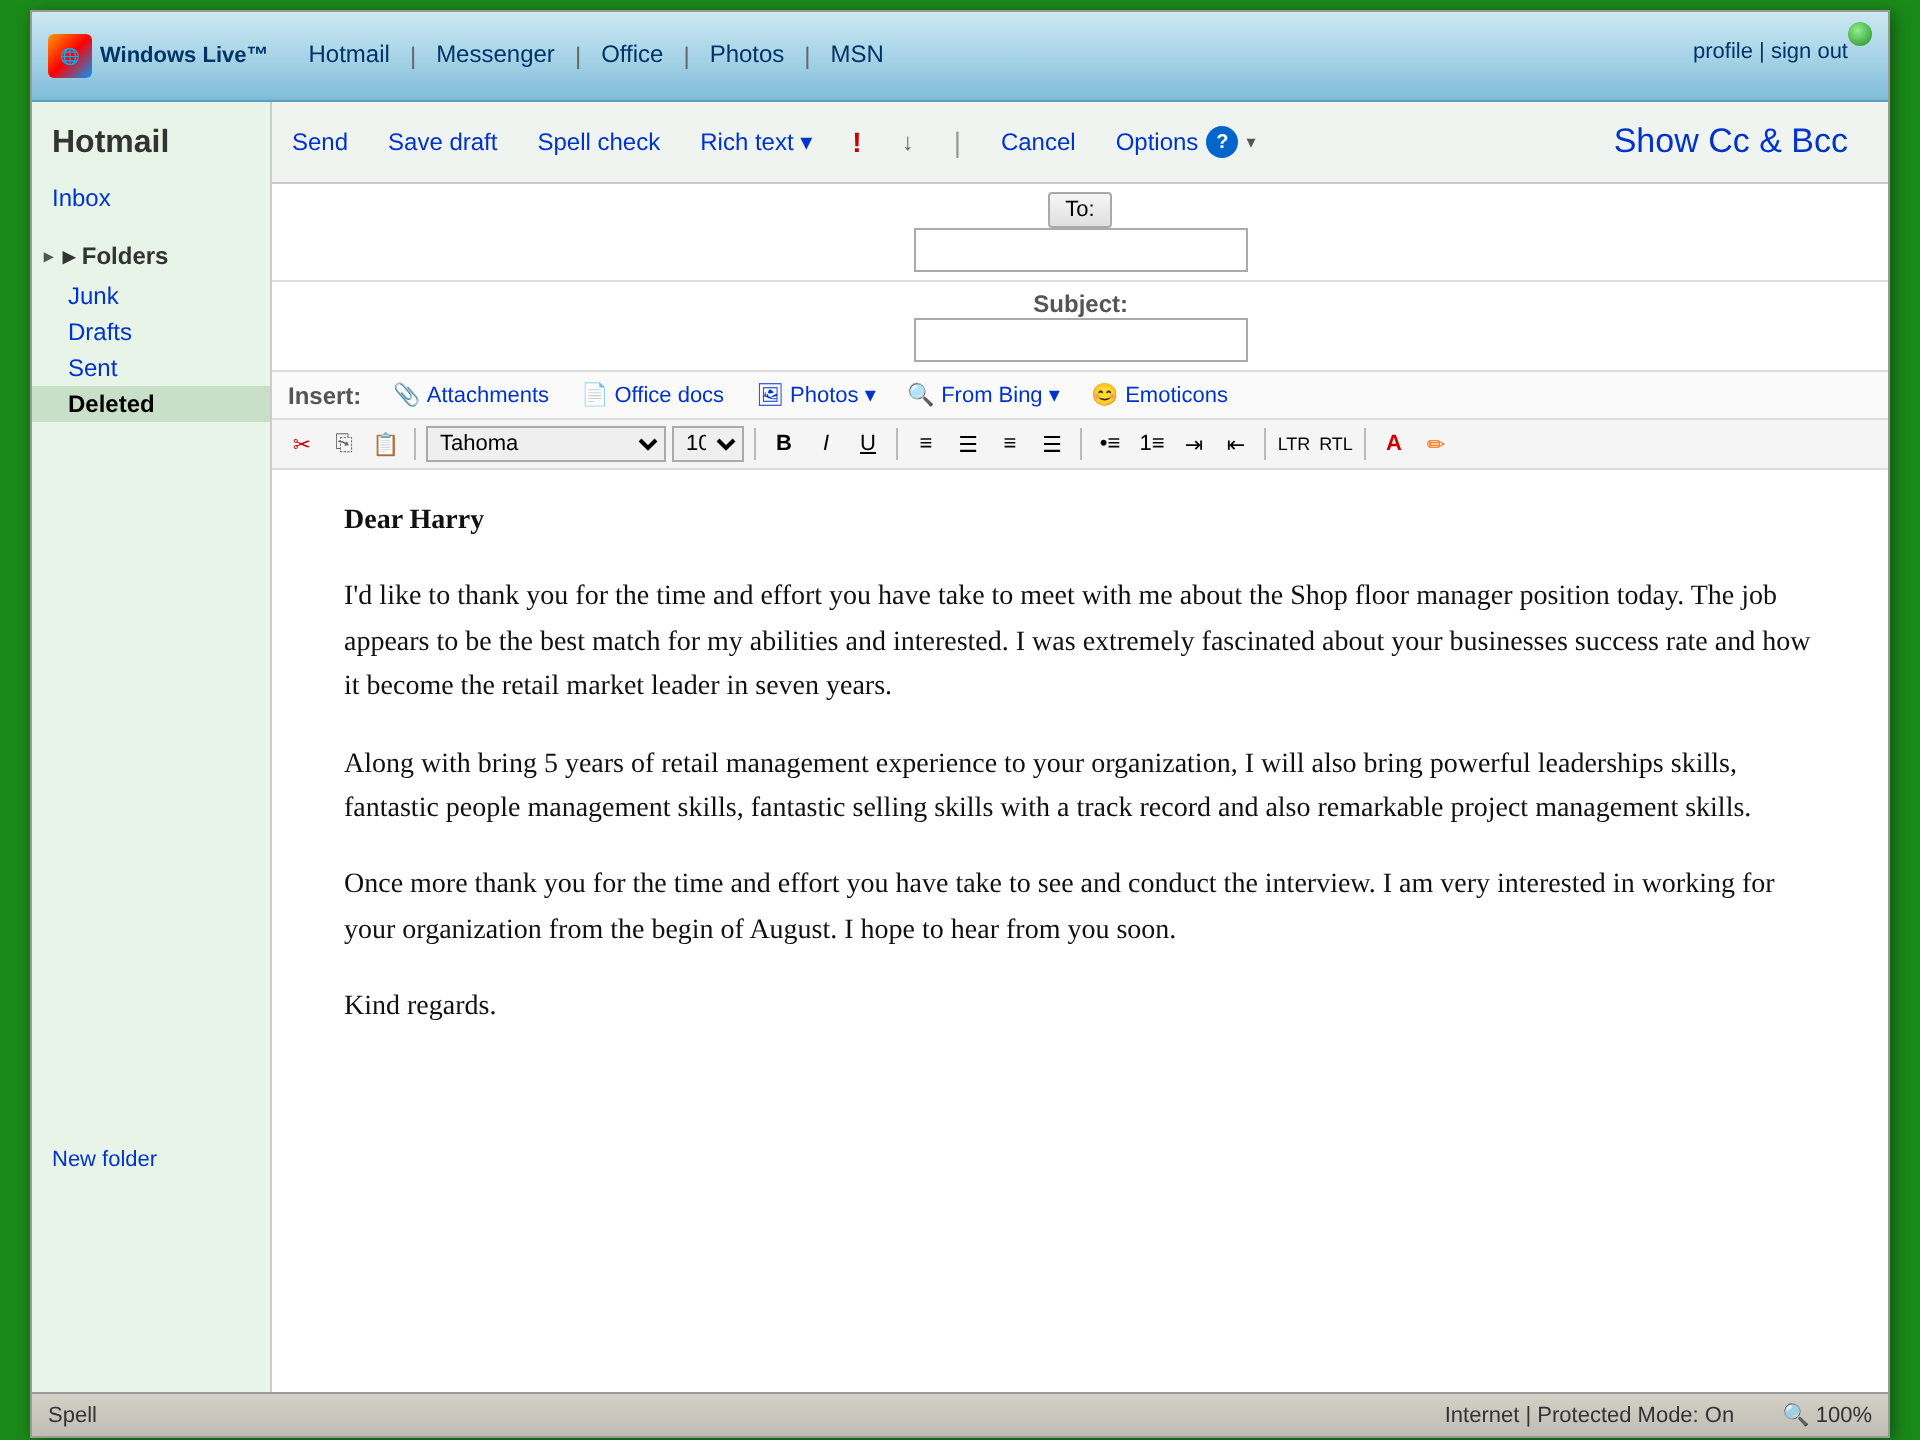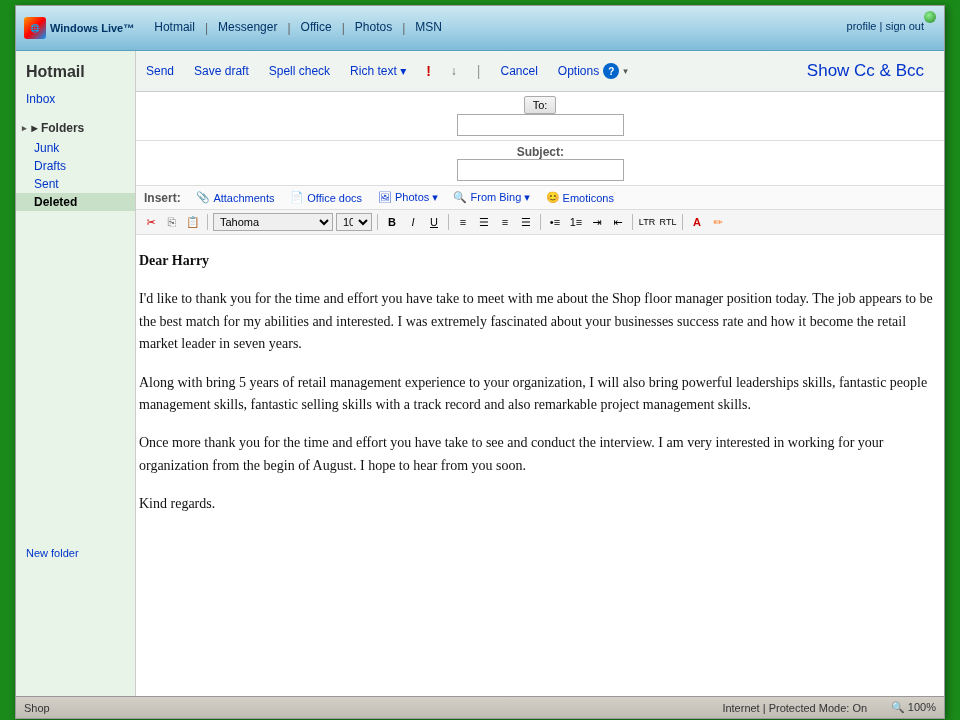--- a/index.html
+++ b/index.html
@@ -24,21 +24,21 @@
 
     
     .sidebar { width: 120px; background: #e8f4e8; border-right: 1px solid #ccc; padding: 8px 0; }
     .sidebar-title { font-size: 16px; font-weight: bold; color: #333; padding: 4px 10px 8px; }
     .sidebar-item { padding: 3px 10px; font-size: 12px; color: #0033cc; cursor: pointer; }
     .folders-section { margin-top: 8px; }
     .folders-header { padding: 4px 6px; font-size: 12px; font-weight: bold; color: #333; display: flex; align-items: center; gap: 3px; cursor: pointer; }
     .triangle-icon { font-size: 9px; color: #555; }
     .folder-item { padding: 2px 18px; font-size: 12px; color: #0033cc; cursor: pointer; }
     .folder-item.selected { color: #000; font-weight: bold; background: #c8e0c8; }
-    .new-folder-link { padding: 6px 10px; font-size: 11px; color: #0033cc; cursor: pointer; position: absolute; bottom: 46px; }
+    .new-folder-link { padding: 6px 10px; font-size: 11px; color: #0033cc; cursor: pointer; position: absolute; bottom: 19px; }
 
     
     .content-area { flex: 1; background: #fff; display: flex; flex-direction: column; }
 
     
     .compose-toolbar { background: #f0f4f0; border-bottom: 1px solid #ccc; padding: 6px 10px; display: flex; align-items: center; gap: 20px; }
     .toolbar-btn { font-size: 12px; color: #0033cc; cursor: pointer; background: none; border: none; padding: 0; }
     .toolbar-separator-v { color: #999; font-size: 14px; }
     .toolbar-icon-red { color: #cc0000; font-size: 14px; font-weight: bold; cursor: pointer; }
     .toolbar-icon-down { color: #666; font-size: 12px; cursor: pointer; }
@@ -66,21 +66,21 @@
     .fmt-icon.copy { color: #666; }
     .fmt-icon.paste { color: #666; }
     .font-select { font-size: 11px; border: 1px solid #aaa; padding: 1px 2px; }
     .size-select { font-size: 11px; border: 1px solid #aaa; padding: 1px 2px; width: 36px; }
     .fmt-separator { width: 1px; background: #bbb; height: 16px; margin: 0 2px; }
     .fmt-b { font-weight: bold; }
     .fmt-i { font-style: italic; }
     .fmt-u { text-decoration: underline; }
 
     
-    .compose-body { flex: 1; padding: 15px 3px; font-size: 14px; line-height: 1.6; color: #111; overflow-y: auto; font-family: 'Times New Roman', Times, serif; }
+    .compose-body { flex: 1; padding: 15px 36px; font-size: 14px; line-height: 1.6; color: #111; overflow-y: auto; font-family: 'Times New Roman', Times, serif; }
     .compose-body p { margin-bottom: 16px; }
 
     
     .status-bar { height: 22px; background: linear-gradient(to bottom, #d4d0c8, #c0bdb5); display: flex; align-items: center; padding: 0 8px; font-size: 11px; color: #333; border-top: 1px solid #999; }
     .status-text { flex: 1; }
     .status-right { display: flex; align-items: center; gap: 24px; }
   </style>
 </head>
 <body>
 
@@ -227,20 +227,20 @@
         <p>I'd like to thank you for the time and effort you have take to meet with me about the Shop floor manager position today. The job appears to be the best match for my abilities and interested. I was extremely fascinated about your businesses success rate and how it become the retail market leader in seven years.</p>
         <p>Along with bring 5 years of retail management experience to your organization, I will also bring powerful leaderships skills, fantastic people management skills, fantastic selling skills with a track record and also remarkable project management skills.</p>
         <p>Once more thank you for the time and effort you have take to see and conduct the interview. I am very interested in working for your organization from the begin of August. I hope to hear from you soon.</p>
         <p>Kind regards.</p>
       </div>
 
     </div>
   </div>
 
   <div class="status-bar">
-    <span class="status-text">Shop</span>
+    <span class="status-text">Spell</span>
     <div class="status-right">
       <span>Internet | Protected Mode: On</span>
       <span>🔍 <span>100%</span></span>
     </div>
   </div>
 
 </div>
 
 </body></html>

